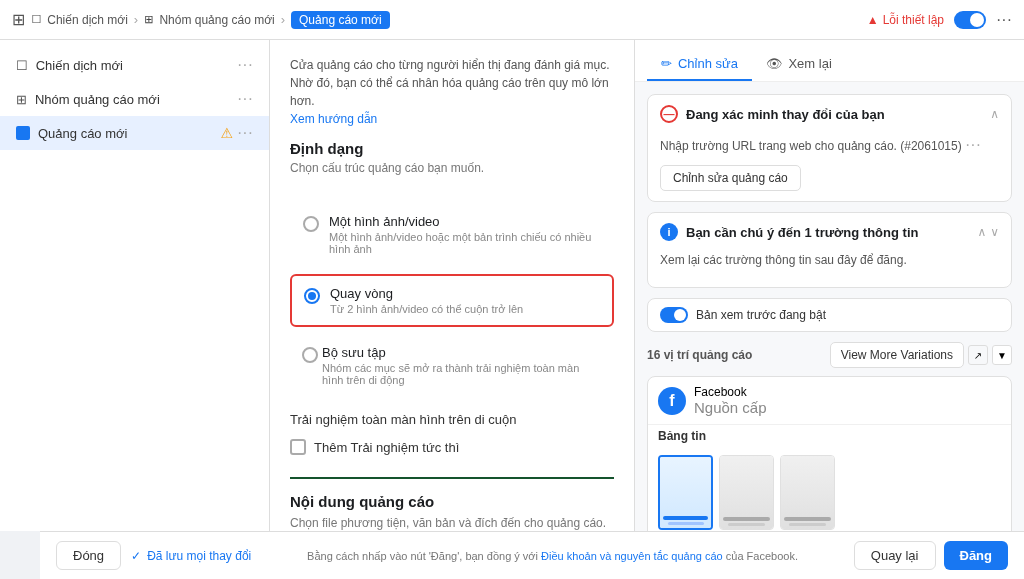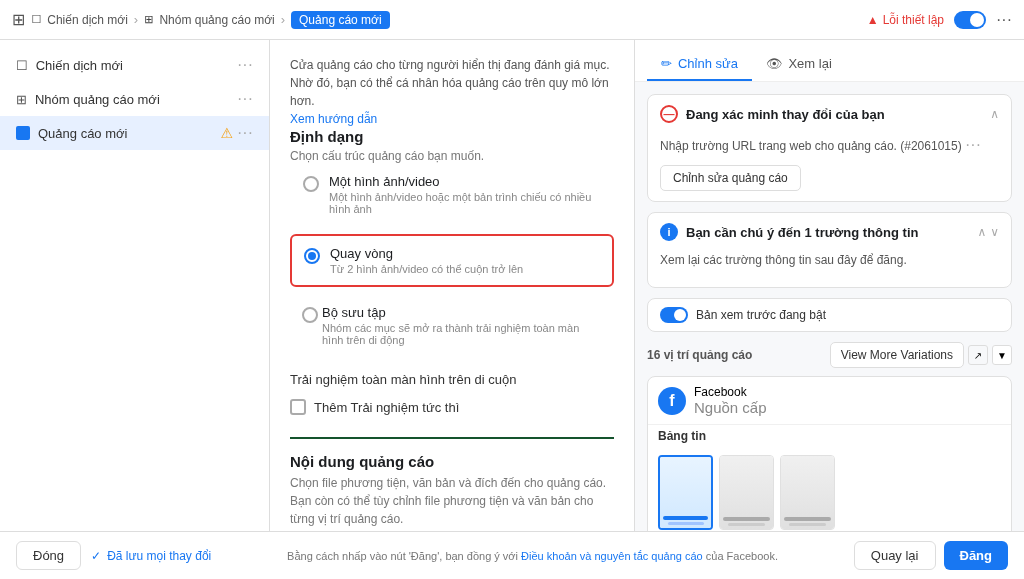--- a/index.html
+++ b/index.html
@@ -94,34 +94,35 @@
     
     .center-content {
       flex: 1;
       overflow-y: auto;
       padding: 16px 20px;
       background: #fff;
     }
     .intro-text {
       font-size: 12px;
       color: #555;
+      margin-bottom: 12px;
       line-height: 1.5;
     }
     .intro-link { color: #1877f2; cursor: pointer; text-decoration: none; }
 
     .section-title {
       font-size: 15px;
       font-weight: 600;
       color: #1c1e21;
       margin-bottom: 4px;
     }
     .section-sub {
       font-size: 12px;
       color: #777;
-      margin-bottom: 0;
+      margin-bottom: 28px;
     }
 
     
     .format-options { display: flex; flex-direction: column; gap: 8px; margin-bottom: 16px; }
     .format-option {
       display: flex;
       align-items: flex-start;
       gap: 10px;
       padding: 10px 12px;
       border-radius: 6px;
@@ -185,20 +186,21 @@
 
     
     .bottom-bar {
       display: flex;
       align-items: center;
       padding: 8px 16px;
       background: #fff;
       border-top: 1px solid #ddd;
       gap: 12px;
       height: 48px;
+      margin-left: 40px;
     }
     .bottom-bar-left { display: flex; align-items: center; gap: 10px; }
     .btn-close {
       padding: 6px 16px;
       border: 1px solid #ddd;
       border-radius: 6px;
       background: #fff;
       font-size: 13px;
       cursor: pointer;
       color: #333;

